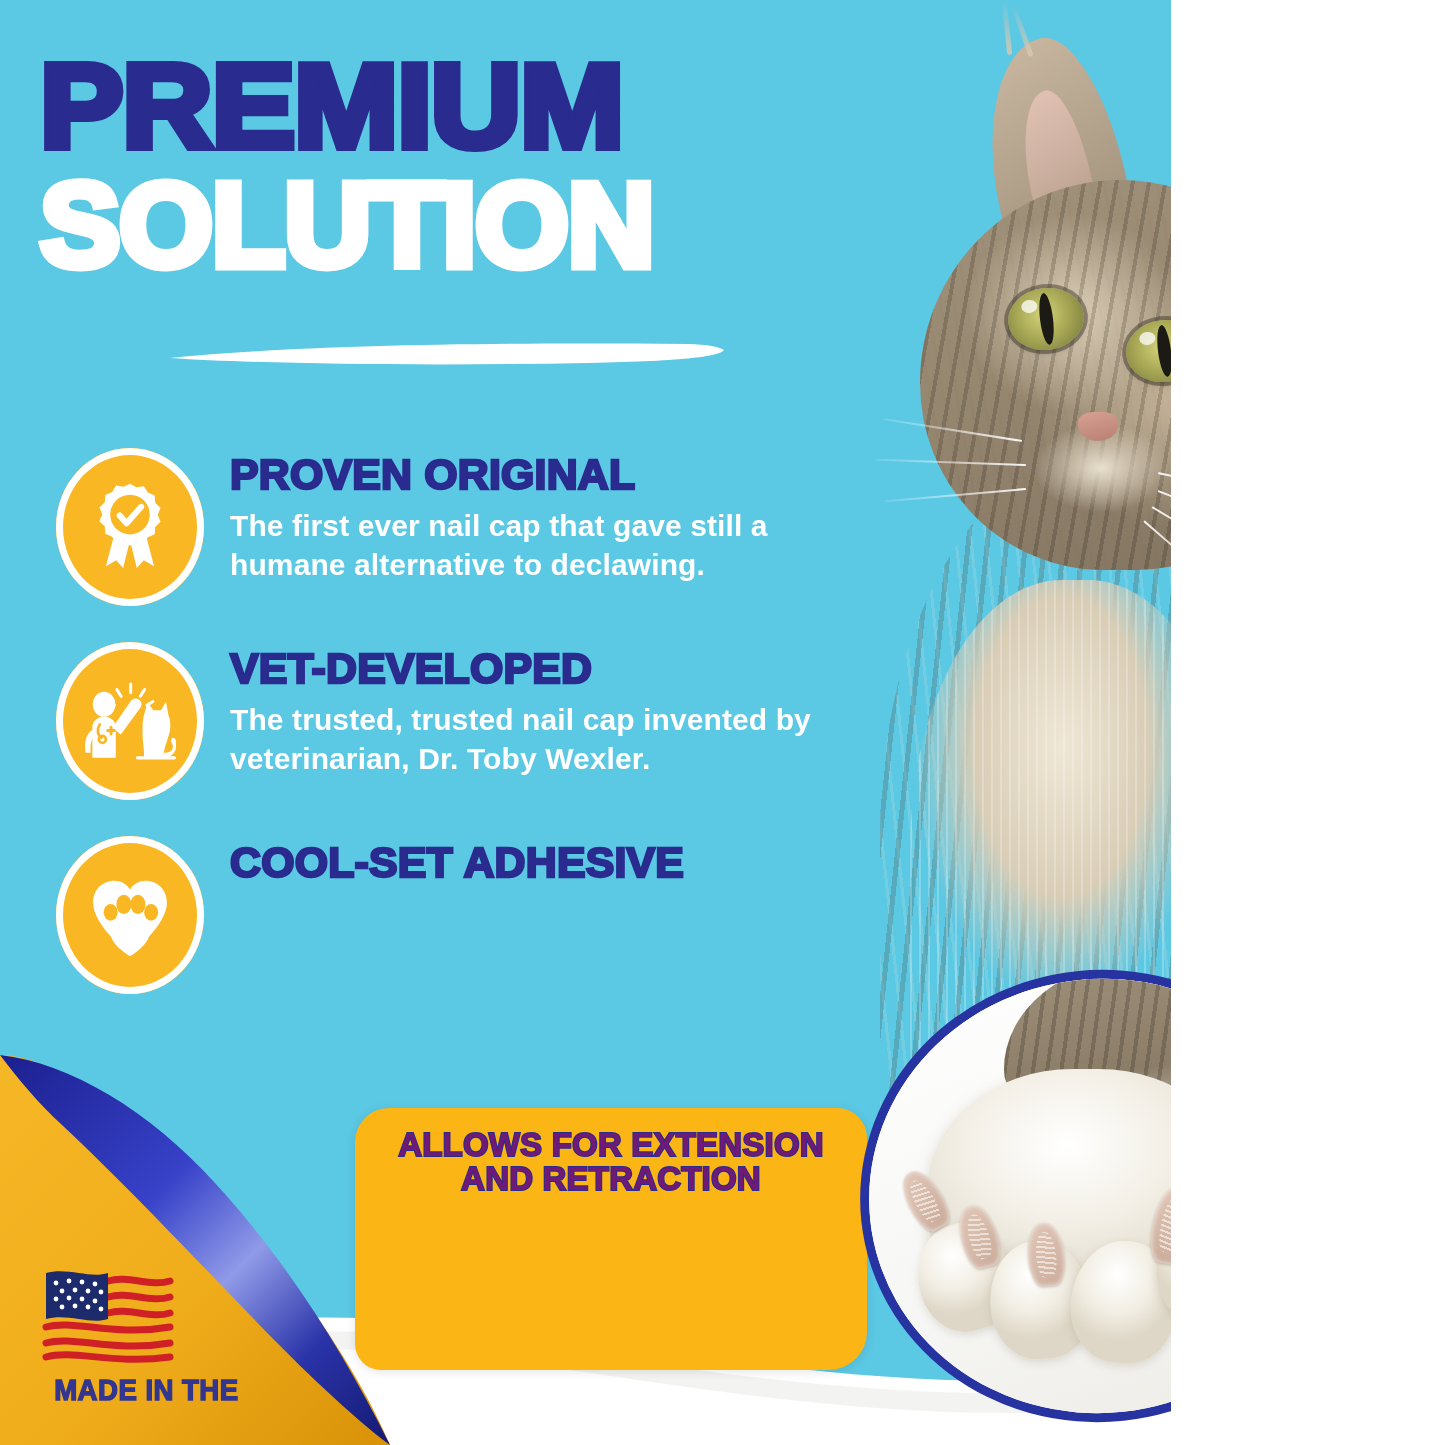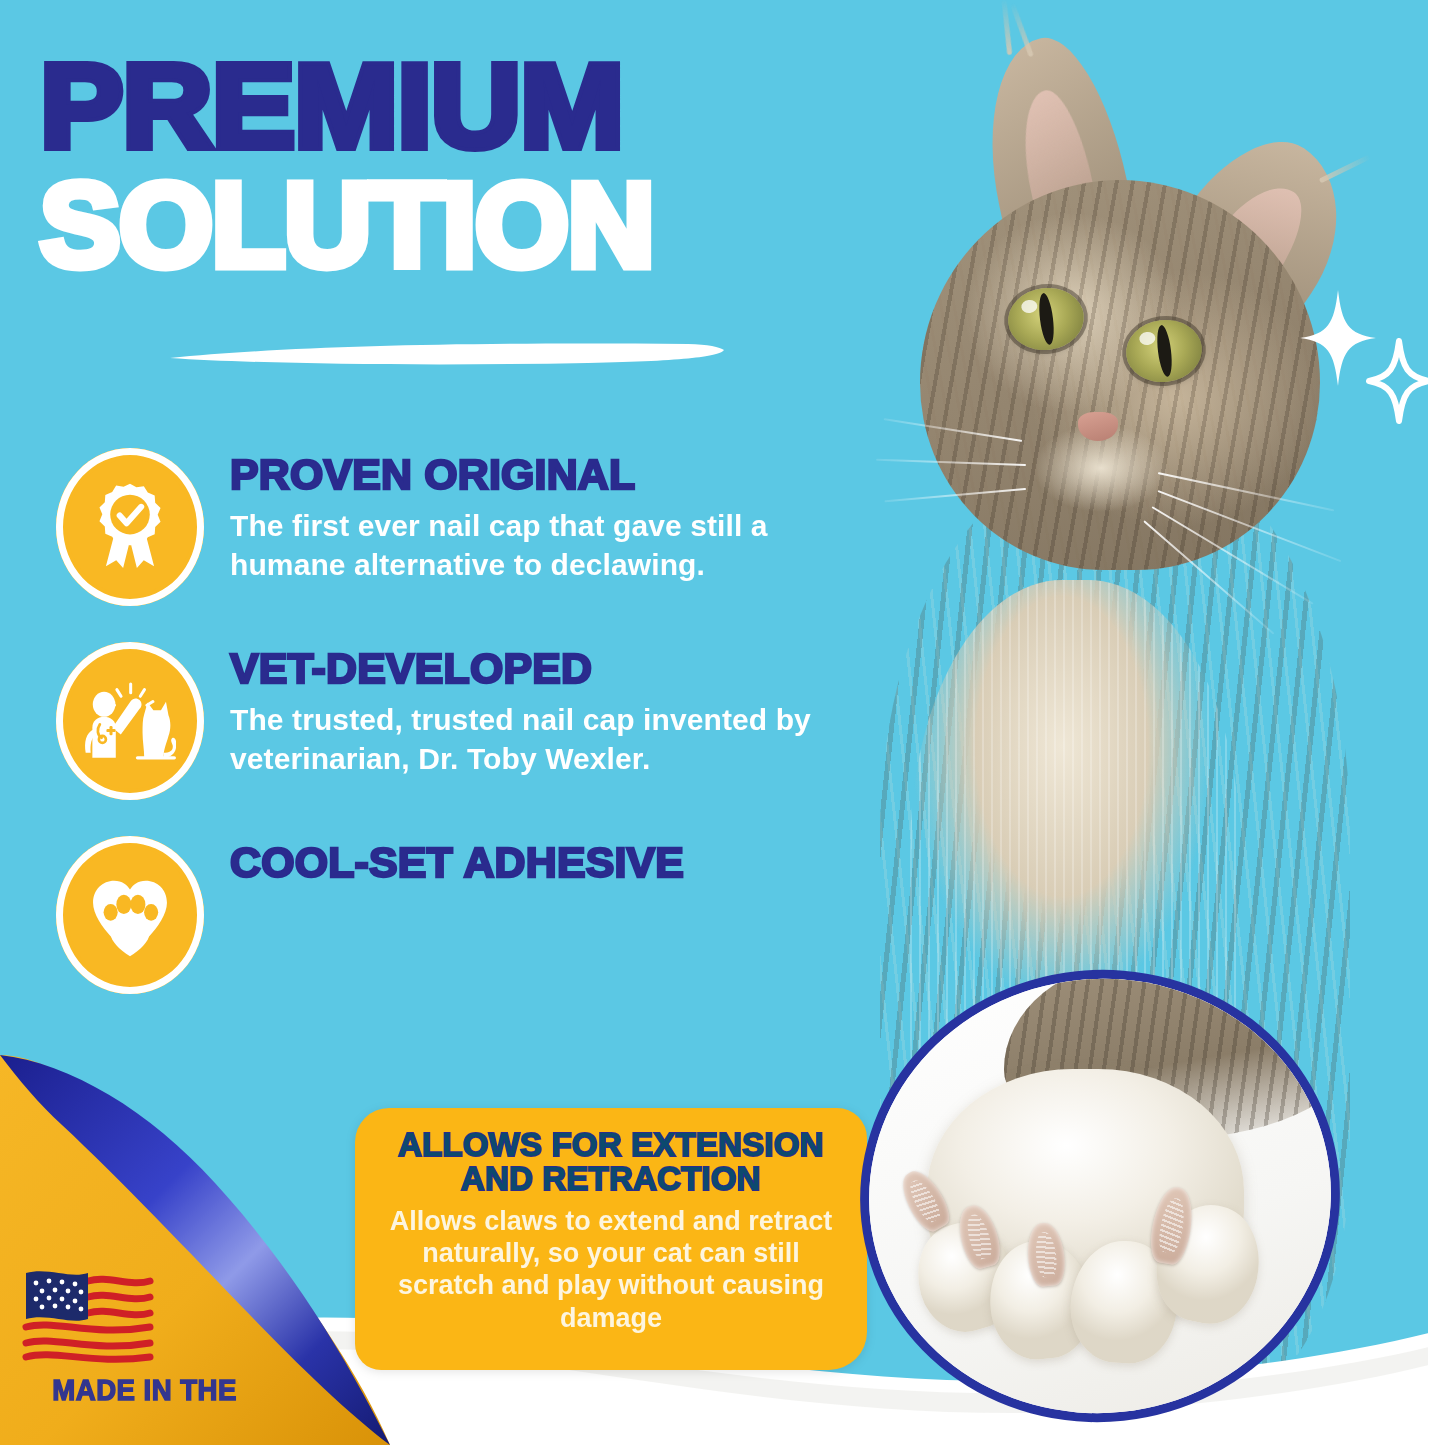--- a/index.html
+++ b/index.html
@@ -1,20 +1,20 @@
 <!DOCTYPE html>
 <html><head>
 <meta charset="utf-8">
 <style>
   html,body{margin:0;padding:0;background:#fff;}
   *{box-sizing:border-box;}
 
   .stage{
     position:relative;
-    width:1428px;height:1445px;
+    width:1171px;height:1445px;
     overflow:hidden;
     background:#5bc8e4;
     font-family:"Liberation Sans", sans-serif;
   }
 
   
   .sky{position:absolute;inset:0;background:#5bc8e4;}
 
   
   .cat-photo{
@@ -165,21 +165,21 @@
   
   .callout{
     position:absolute;left:355px;top:1108px;width:512px;height:262px;z-index:6;
     background:#fbb615;
     border-radius:34px 30px 38px 26px;
     padding:20px 26px 18px 26px;
     text-align:center;
     filter:drop-shadow(0 2px 5px rgba(0,0,0,.10));
   }
   .callout-title{
-    font-weight:bold;font-size:33px;line-height:1.04;color:#0c4a6e;
+    font-weight:bold;font-size:33px;line-height:1.04;color:#701a75;
     -webkit-text-stroke:2px #2a2b8e;paint-order:stroke fill;
     margin:0 0 8px 0;letter-spacing:.2px;
   }
   .callout-body{
     font-weight:bold;font-size:27px;line-height:1.2;color:#fdf5df;margin:0;
   }
 
   
   .paw-inset{
     position:absolute;left:860px;top:970px;width:480px;height:452px;z-index:7;
@@ -225,21 +225,21 @@
     content:"";position:absolute;inset:0;border-radius:inherit;
     background:repeating-linear-gradient(98deg, rgba(55,47,36,.28) 0 4px, rgba(55,47,36,0) 4px 14px);
   }
 
   
   .wave{position:absolute;left:0;bottom:0;width:1445px;height:180px;z-index:5;}
 
   
   .usa-corner{position:absolute;left:0;bottom:0;width:420px;height:430px;z-index:8;}
   .usa-badge{
-    position:absolute;left:16px;bottom:38px;width:240px;z-index:9;text-align:right;
+    position:absolute;left:36px;bottom:38px;width:240px;z-index:9;text-align:center;
   }
   .usa-flag{width:158px;height:96px;display:block;margin-bottom:12px;}
   .usa-made{
     font-weight:bold;font-size:30px;line-height:1;color:#33368f;
     letter-spacing:.5px;margin:0 0 2px 0;
     transform:scaleX(.92);transform-origin:left center;
     -webkit-text-stroke:1.5px #33368f;paint-order:stroke fill;
   }
   .usa-big{
     font-weight:bold;font-size:70px;line-height:.96;color:#33368f;
@@ -489,16 +489,15 @@
           <circle cx="39" cy="39" r="2.4"></circle>
           <circle cx="52" cy="40" r="2.4"></circle>
           <circle cx="65" cy="42" r="2.4"></circle>
       </g>
     </svg>
     <p class="usa-made">MADE IN THE</p>
   </div>
 
   <div class="callout">
     <p class="callout-title">ALLOWS FOR EXTENSION AND RETRACTION</p>
-    <p class="callout-body">Allows claws to extend and retract naturally, so your cat can still scratch and play without causing damage</p>
   </div>
 
 </div>
 
 </body></html>

